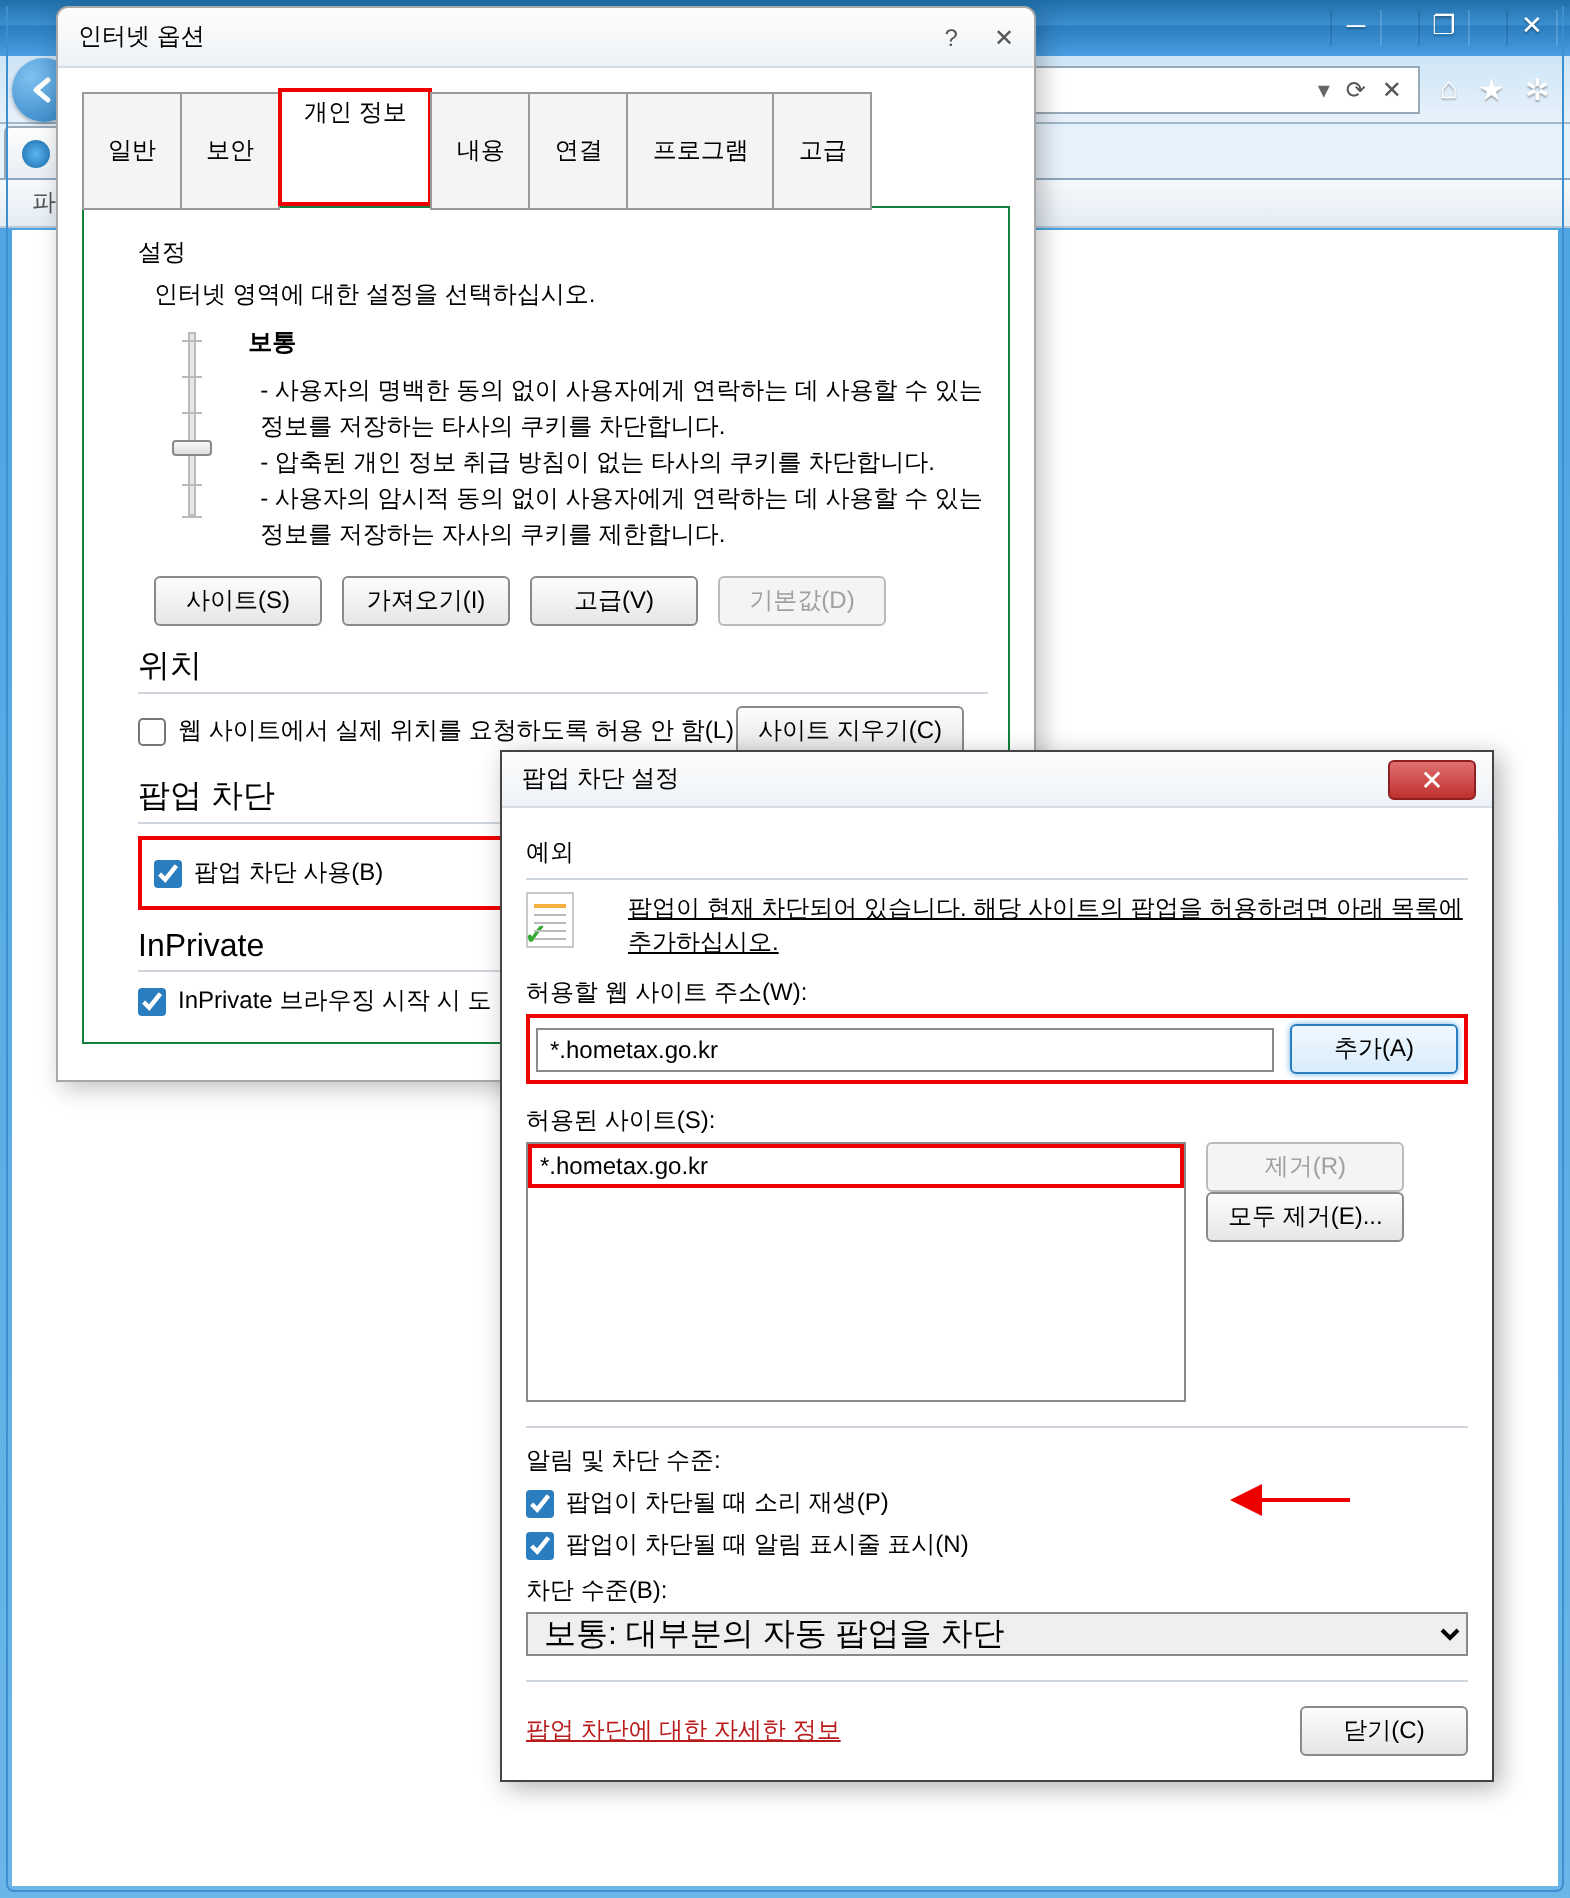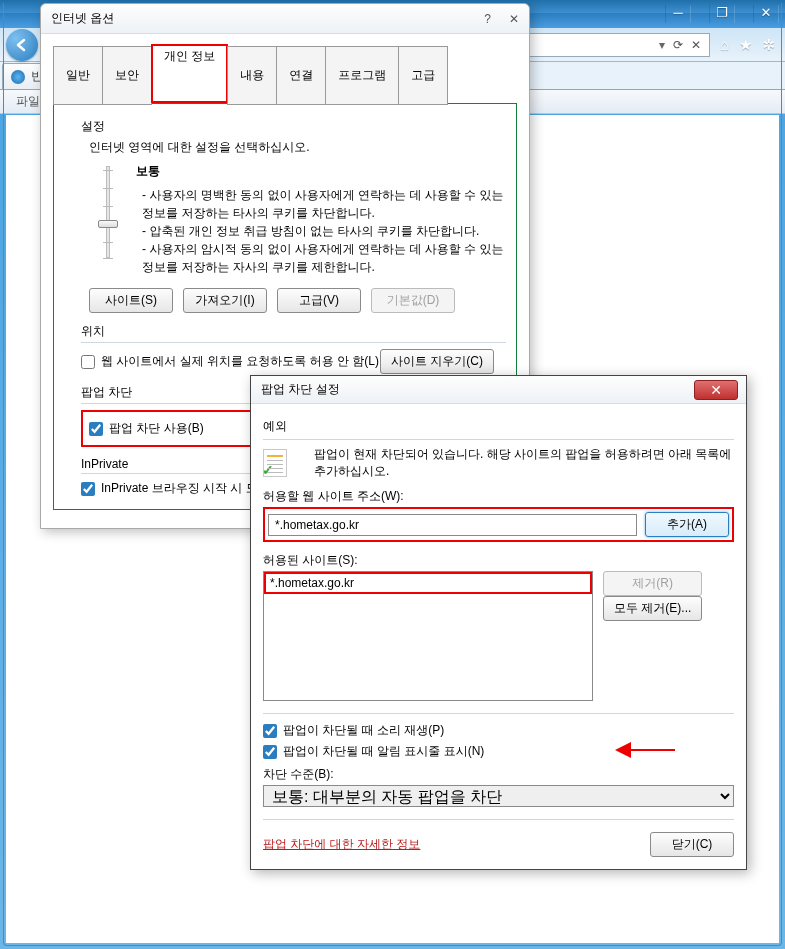--- a/index.html
+++ b/index.html
@@ -76,21 +76,21 @@
 .menu-bar {
   height: 24px; background: linear-gradient(180deg,#f6f9fc,#e4ecf4);
   display:flex; align-items:center; padding:0 6px; gap:0;
   border-bottom:1px solid #b8c8d6; color:#555;
 }
 .menu-bar span { padding:2px 10px; }
 .menu-bar span.hl { border:2px solid #e00; color:#888; padding:0px 8px;}
 
 
 .dialog1 {
-  position:absolute; left:40px; top:3px; width:490px;
+  position:absolute; left:28px; top:3px; width:490px;
   background:#fff; border:1px solid #a8a8a8; box-shadow:3px 3px 12px rgba(0,0,0,.25);
   border-top-left-radius:6px; border-top-right-radius:6px;
 }
 .dialog1 .titlebar {
   height:30px; display:flex; align-items:center; justify-content:space-between;
   padding:0 10px; background:linear-gradient(180deg,#fdfdfd,#eef2f6);
   border-bottom:1px solid #d6dde4;
   border-top-left-radius:6px; border-top-right-radius:6px;
 }
 .dialog1 .titlebar .btns { display:flex; gap:18px;}
@@ -116,21 +116,21 @@
 .slider-text { font-size:12px; line-height:1.5; }
 .slider-text ul{ list-style:none; padding-left:6px;}
 .slider-text li::before{ content:"- ";}
 .btn-row { display:flex; gap:10px; margin:6px 0 6px 8px;}
 .btn {
   min-width:84px; padding:3px 10px; text-align:center;
   border:1px solid #8a8a8a; background:linear-gradient(180deg,#fdfdfd,#e6e6e6);
   border-radius:3px; font-size:12px;
 }
 .btn.disabled { color:#a0a0a0; border-color:#bbb; background:#f4f4f4;}
-.fieldset-label { font-size:12px; margin:10px 0 0 0;}
+.fieldset-label { font-size:16px; margin:10px 0 0 0;}
 .hr { height:1px; background:#cfd6dd; margin:2px 0 6px 0;}
 .chk-row { display:flex; align-items:center; gap:6px; margin:4px 0;}
 .chk-row input { width:14px; height:14px; accent-color:#2a7ec0;}
 .row-flex { display:flex; justify-content:space-between; align-items:center;}
 .row-flex .right-btn { margin-right:12px;}
 .settings-group { border:2px solid #e00; display:flex; justify-content:space-between; align-items:center; padding:4px 6px; margin:6px 0;}
 
 
 .dialog2 {
   position:absolute; left:250px; top:375px; width:497px;
@@ -141,21 +141,21 @@
   height:28px; background:linear-gradient(180deg,#fdfdfd,#eef2f6);
   display:flex; align-items:center; justify-content:space-between; padding:0 8px 0 10px;
   border-bottom:1px solid #d6dde4;
 }
 .dialog2 .close-btn {
   width:44px; height:20px; background:linear-gradient(180deg,#e07070,#c03030);
   color:#fff; text-align:center; line-height:18px; border-radius:3px;
   border:1px solid #902020; font-size:14px;
 }
 .dialog2 .body { padding:10px 12px 12px 12px;}
-.exc-head { display:flex; gap:27px; align-items:center; margin-bottom:8px;}
+.exc-head { display:flex; gap:27px; align-items:flex-start; margin-bottom:8px;text-decoration:underline;}
 .exc-icon { width:28px; height:28px; background:#fff; border:1px solid #c8c8c8; position:relative;}
 .exc-icon::before{ content:""; position:absolute; left:3px; right:3px; top:5px; height:2px; background:#f4b040;}
 .exc-icon::after{ content:""; position:absolute; left:3px; right:3px; top:10px; bottom:3px; background:repeating-linear-gradient(180deg,#bbb 0,#bbb 1px,transparent 1px,transparent 4px);}
 .exc-check{ position:absolute; left:-2px; bottom:-2px; color:#3a3; font-size:14px; font-weight:bold;}
 .label { font-size:12px; margin:6px 0 2px 0;}
 .inline-row { display:flex; gap:8px; align-items:center;}
 .txt {
   flex:1; height:22px; border:1px solid #8a8a8a; padding:0 6px; font-size:12px;
 }
 .hl-red { border:2px solid #e00 !important; }
@@ -352,20 +352,21 @@
       <div class="listbox">
         <div class="item">*.hometax.go.kr</div>
       </div>
       <div class="side-btns">
         <div class="btn disabled">제거(R)</div>
         <div class="btn">모두 제거(E)...</div>
       </div>
     </div>
 
     <div class="section-hr"></div>
+    <div class="label">알림 및 차단 수준:</div>
     <label class="chk-row">
       <input type="checkbox" checked="" style="">
       <span>팝업이 차단될 때 소리 재생(P)</span>
     </label>
     <label class="chk-row">
       <input type="checkbox" checked="" style="">
       <span>팝업이 차단될 때 알림 표시줄 표시(N)</span>
     </label>
     <div class="label">차단 수준(B):</div>
     <select class="combo">

